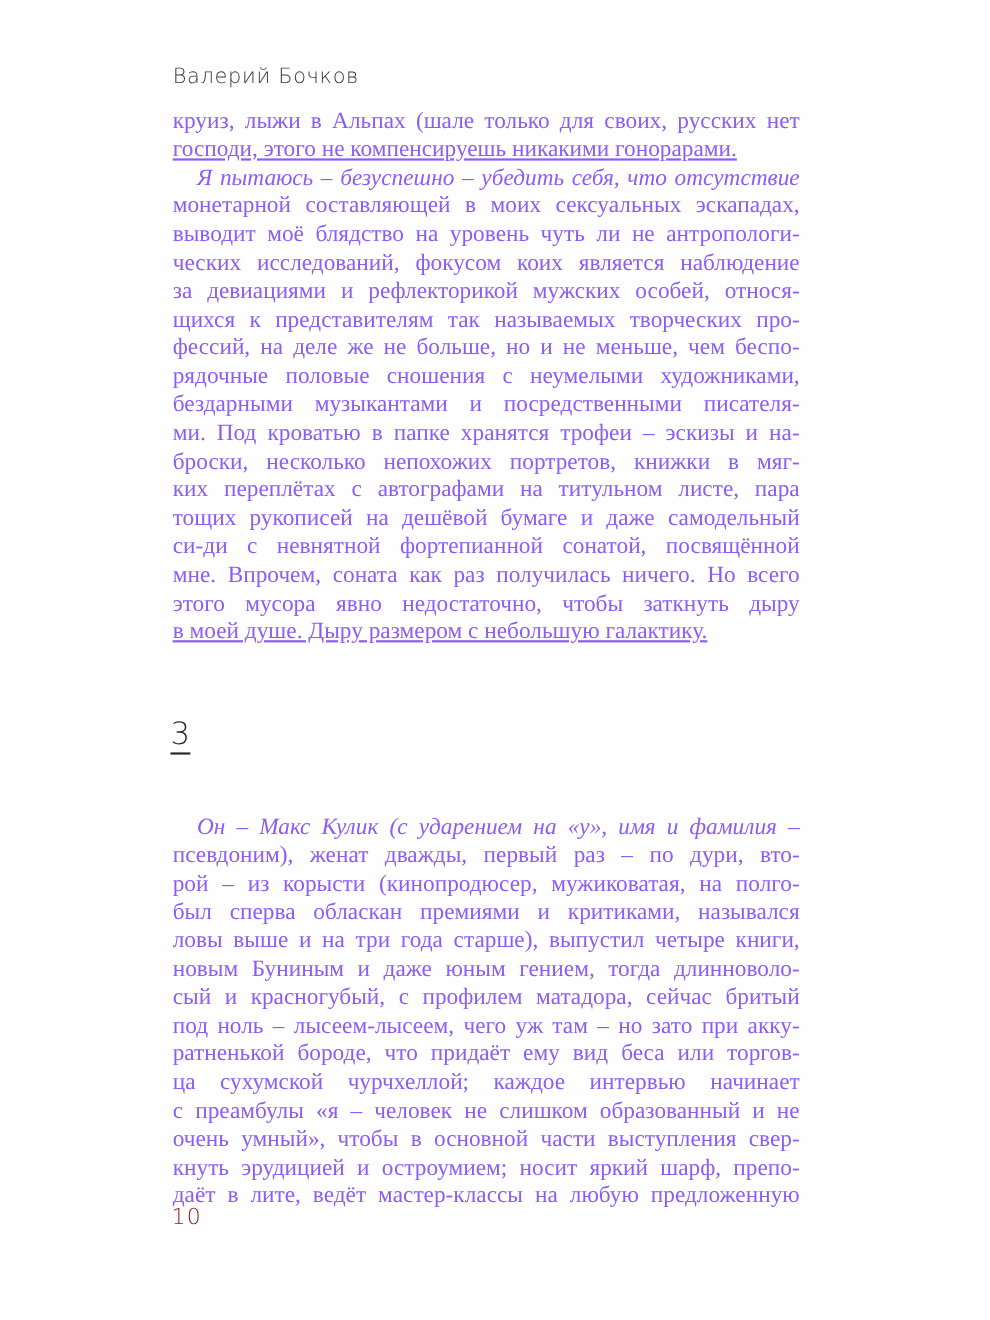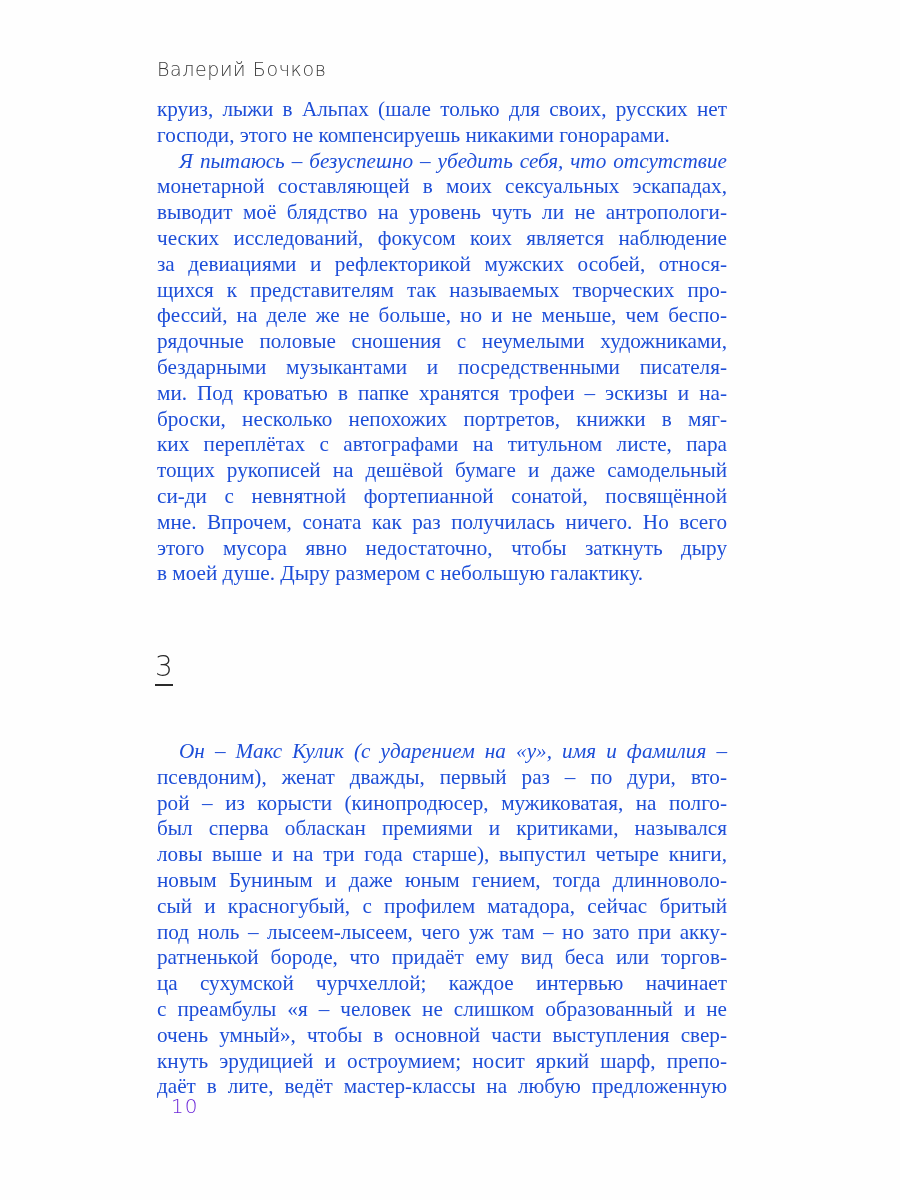--- a/index.html
+++ b/index.html
@@ -29,33 +29,34 @@
     font-size: 19px;
     letter-spacing: 0.6px;
     color: #3a3a3a;
   }
   .textblock {
     position: absolute;
     left: 157px;
     width: 570px;
     font-family: "Liberation Serif", "DejaVu Serif", serif;
     font-size: 21.2px;
-    color: #1d4ed8;
+    color: #8b5cf6;
   }
   .line {
     display: block;
     height: 25.8px;
     line-height: 25.8px;
     white-space: nowrap;
     text-align: justify;
     text-align-last: justify;
     overflow: visible;
   }
   .line.last {
     text-align-last: left;
+    text-decoration: underline;
   }
   .line.indent {
     padding-left: 22px;
     font-style: italic;
   }
   #section-a { top: 97px; }
   #section-b { top: 739px; }
   .chapter-number {
     position: absolute;
     left: 155px;
@@ -63,27 +64,27 @@
     font-family: "DejaVu Sans", sans-serif;
     font-weight: 300;
     font-size: 28px;
     color: #2a2a2a;
     border-bottom: 2px solid #2a2a2a;
     line-height: 30px;
     padding-bottom: 2px;
   }
   .folio {
     position: absolute;
-    left: 171px;
+    left: 156px;
     top: 1094px;
     font-family: "DejaVu Sans", sans-serif;
     font-weight: 300;
     font-size: 20px;
     letter-spacing: 1px;
-    color: #6d28d9;
+    color: #7f1d1d;
   }
 </style>
 </head>
 <body>
 
 <div class="page">
 
   <div class="running-head">Валерий Бочков</div>
 
   <div class="textblock" id="section-a">

